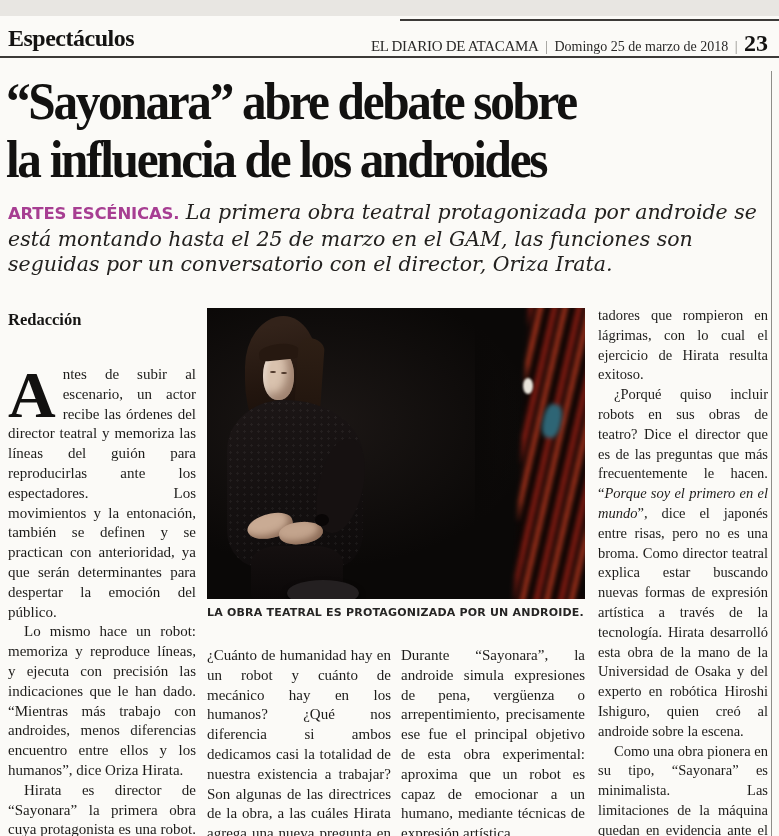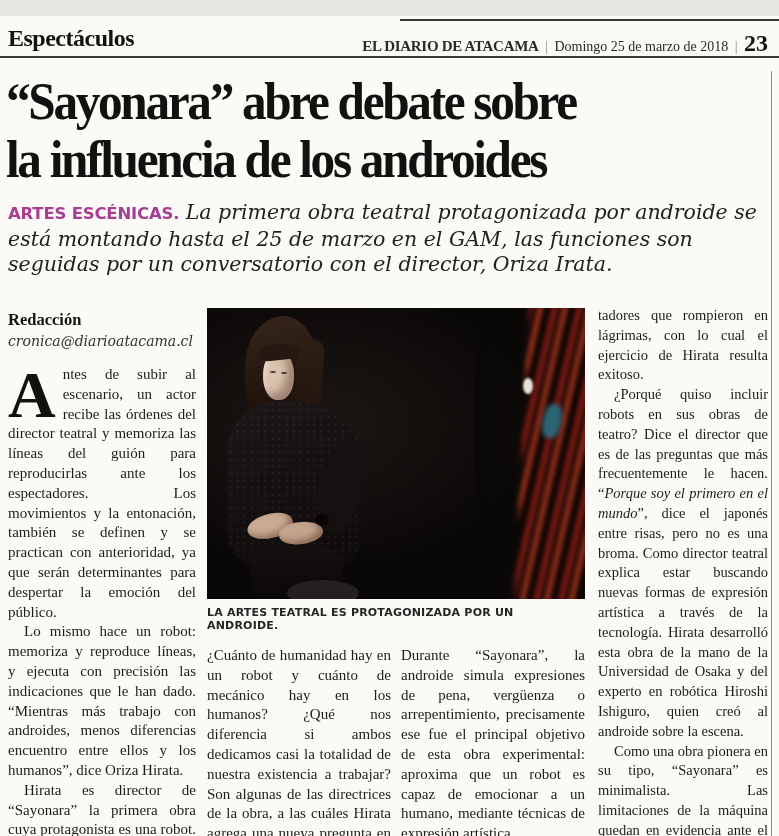--- a/index.html
+++ b/index.html
@@ -13,21 +13,21 @@
   .masthead-topline{left:400px;top:3px;width:379px;height:2px;}
   .masthead-underline{left:0;top:40px;width:779px;height:2px;}
   .section-title{
     position:absolute;left:8px;top:9px;font-size:24px;font-weight:bold;
     letter-spacing:-0.5px;color:#141312;
   }
   .masthead-right{
     position:absolute;right:11px;top:14px;font-size:14px;color:#2a2928;
     white-space:nowrap;
   }
-  .paper-name{font-weight:bold;font-size:15px;letter-spacing:-0.3px;}
+  .paper-name{font-weight:normal;font-size:15px;letter-spacing:-0.3px;}
   .mh-sep{color:#8a8884;padding:0 3px;font-weight:normal;}
   .page-number{font-weight:bold;font-size:24px;color:#131211;}
   
   .headline{
     position:absolute;left:6px;top:56px;width:830px;
     font-size:53px;line-height:58px;font-weight:bold;color:#121110;
     letter-spacing:-2.5px;transform:scaleX(.93);transform-origin:0 0;
   }
   
   .lead{
@@ -163,21 +163,20 @@
     <div>“Sayonara” abre debate sobre</div>
     <div>la influencia de los androides</div>
   </div>
 
   <div class="lead">
     <span class="kicker" style="color:#a73e92;">ARTES ESCÉNICAS.</span><span> La primera obra teatral protagonizada por androide se está montando hasta el 25 de marzo en el GAM, las funciones son seguidas por un conversatorio con el director, Oriza Irata.</span>
   </div>
 
   <div class="byline">
     <div class="byline-author">Redacción</div>
-    <div class="byline-email">cronica@diarioatacama.cl</div>
   </div>
 
   <div class="bodycol col1">
     <p><span class="dropcap">A</span><span>ntes de subir al escenario, un actor recibe las órdenes del director teatral y memoriza las líneas del guión para reproducirlas ante los espectadores. Los movimientos y la entonación, también se definen y se practican con anterioridad, ya que serán determinantes para despertar la emoción del público.</span></p>
     <p>Lo mismo hace un robot: memoriza y reproduce líneas, y ejecuta con precisión las indicaciones que le han dado. “Mientras más trabajo con androides, menos diferencias encuentro entre ellos y los humanos”, dice Oriza Hirata.</p>
     <p>Hirata es director de “Sayonara” la primera obra cuya protagonista es una robot. En 30 minutos, interactúa sobre el escenario con otros actores y recita poesía con el fin de hacer sentir mejor a una mujer que se aproxima a su muerte.</p>
   </div>
 
   <div class="photo-credit">GAM</div>
   <div class="photo">
@@ -192,21 +191,21 @@
     <div class="ph-hand-l"></div>
     <div class="ph-hand-r"></div>
     <div class="ph-bracelet"></div>
     <div class="ph-legs"></div>
     <div class="ph-stool"></div>
     <div class="ph-figure"></div>
     <div class="ph-figure-white"></div>
     <div class="ph-figure-teal"></div>
     <div class="ph-figure-shade"></div>
   </div>
-  <div class="photo-caption">LA ARTES TEATRAL ES PROTAGONIZADA POR UN ANDROIDE.</div>
+  <div class="photo-caption">LA OBRA TEATRAL ES PROTAGONIZADA POR UN ANDROIDE.</div>
 
   <div class="bodycol col2">
     <p>¿Cuánto de humanidad hay en un robot y cuánto de mecánico hay en los humanos? ¿Qué nos diferencia si ambos dedicamos casi la totalidad de nuestra existencia a trabajar? Son algunas de las directrices de la obra, a las cuáles Hirata agrega una nueva pregunta en el conversatorio posterior: ¿Cómo conviviremos con los robots en el futuro?.</p>
   </div>
 
   <div class="bodycol col3">
     <p>Durante “Sayonara”, la androide simula expresiones de pena, vergüenza o arrepentimiento, precisamente ese fue el principal objetivo de esta obra experimental: aproxima que un robot es capaz de emocionar a un humano, mediante técnicas de expresión artística.</p>
     <p>Durante su primera función en Santiago, incluso hubo espec-</p>
   </div>
 

